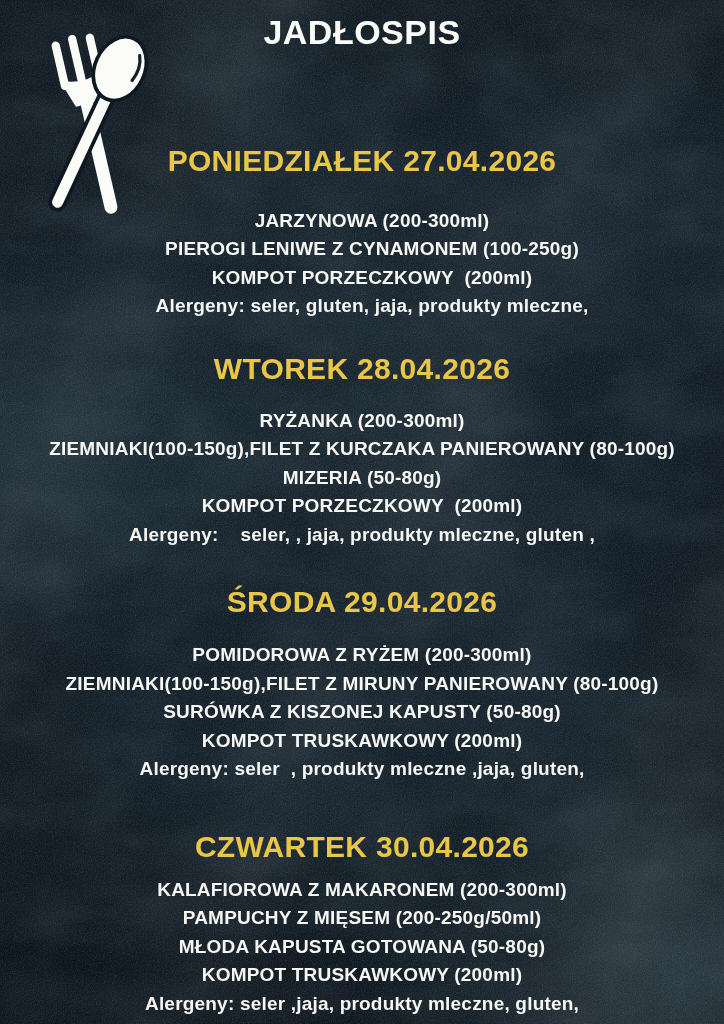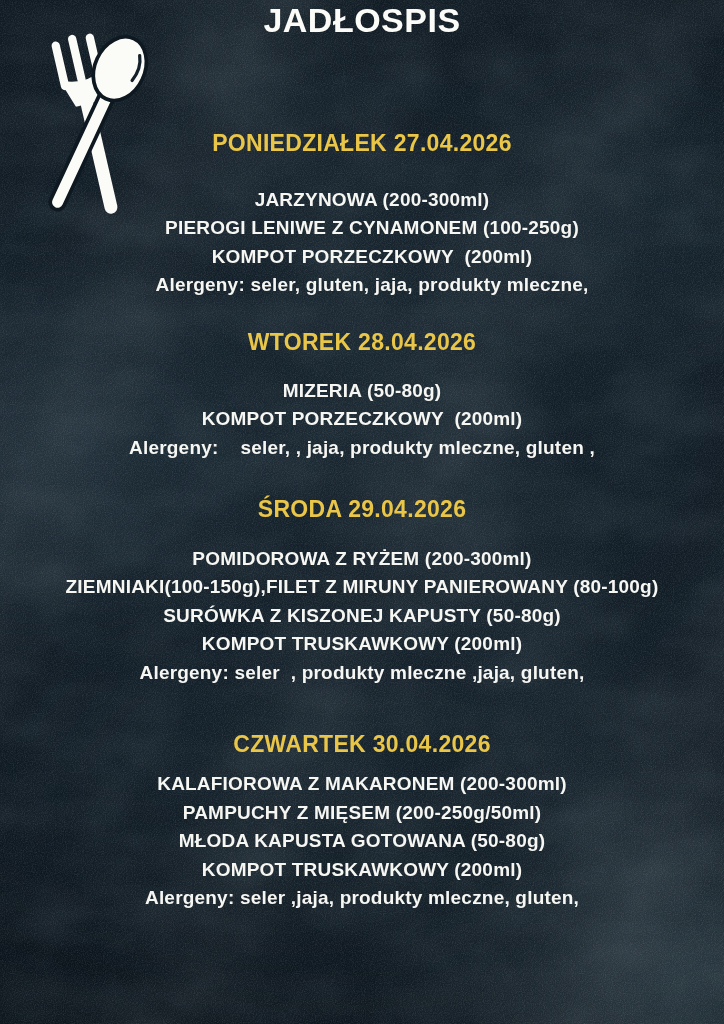--- a/index.html
+++ b/index.html
@@ -40,35 +40,36 @@
     opacity: 0.5;
     pointer-events: none;
   }
   .content {
     position: absolute;
     inset: 0;
     text-align: center;
     color: #f7f7f4;
   }
   .title {
+    padding-top: 12px;
     font-size: 34px;
     font-weight: bold;
     letter-spacing: 0.5px;
     color: #fbfbf8;
     line-height: 1.2;
   }
   .utensils {
     position: absolute;
     left: 22px;
     top: 26px;
     width: 142px;
     height: 198px;
   }
   .day-header {
-    font-size: 23px;
+    font-size: 30px;
     font-weight: bold;
     color: #e9c648;
     line-height: 1.3;
     letter-spacing: 0.3px;
   }
   .menu-lines {
     font-size: 19px;
     font-weight: bold;
     line-height: 28.5px;
     color: #f6f6f2;
@@ -132,20 +133,22 @@
         <div class="menu-line">JARZYNOWA (200-300ml)</div>
         <div class="menu-line">PIEROGI LENIWE Z CYNAMONEM (100-250g)</div>
         <div class="menu-line">KOMPOT PORZECZKOWY  (200ml)</div>
         <div class="allergens-line">Alergeny: seler, gluten, jaja, produkty mleczne,</div>
       </div>
     </div>
 
     <div class="section sec-2">
       <div class="day-header">WTOREK 28.04.2026</div>
       <div class="menu-lines">
+        <div class="menu-line">RYŻANKA (200-300ml)</div>
+        <div class="menu-line">ZIEMNIAKI(100-150g),FILET Z KURCZAKA PANIEROWANY (80-100g)</div>
         <div class="menu-line">MIZERIA (50-80g)</div>
         <div class="menu-line">KOMPOT PORZECZKOWY  (200ml)</div>
         <div class="allergens-line">Alergeny:    seler, , jaja, produkty mleczne, gluten ,</div>
       </div>
     </div>
 
     <div class="section sec-3">
       <div class="day-header">ŚRODA 29.04.2026</div>
       <div class="menu-lines">
         <div class="menu-line">POMIDOROWA Z RYŻEM (200-300ml)</div>

